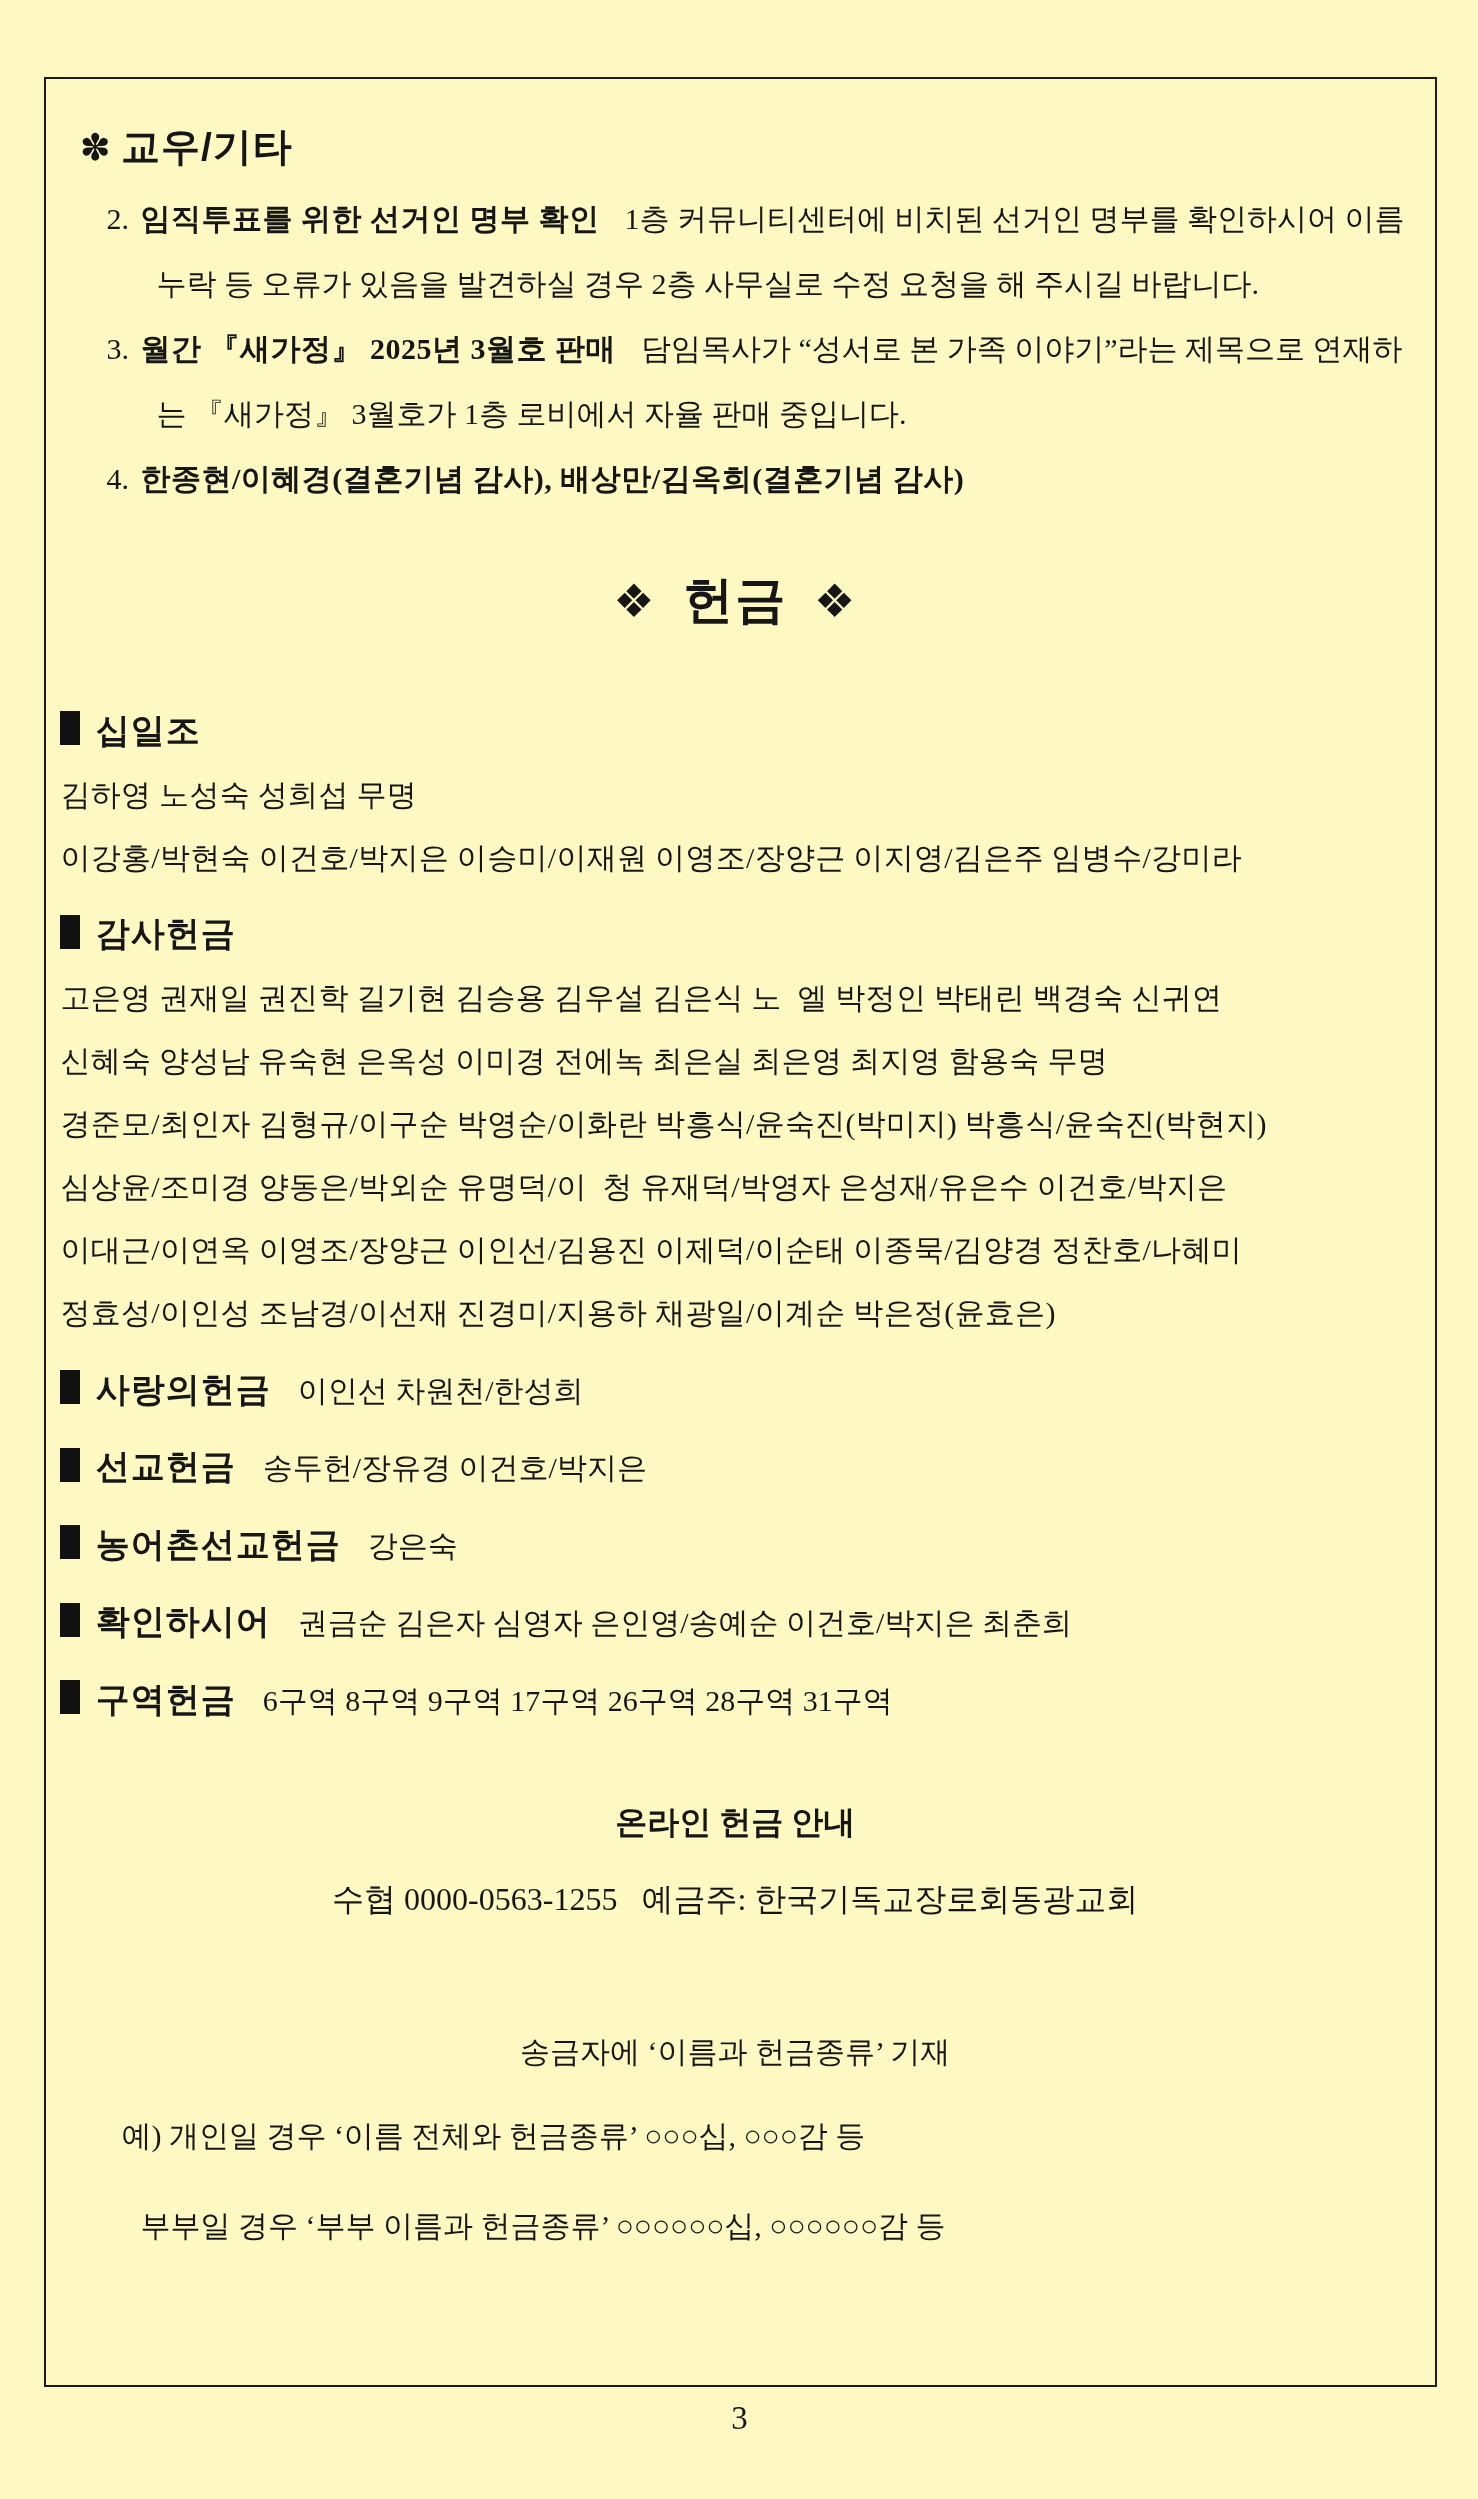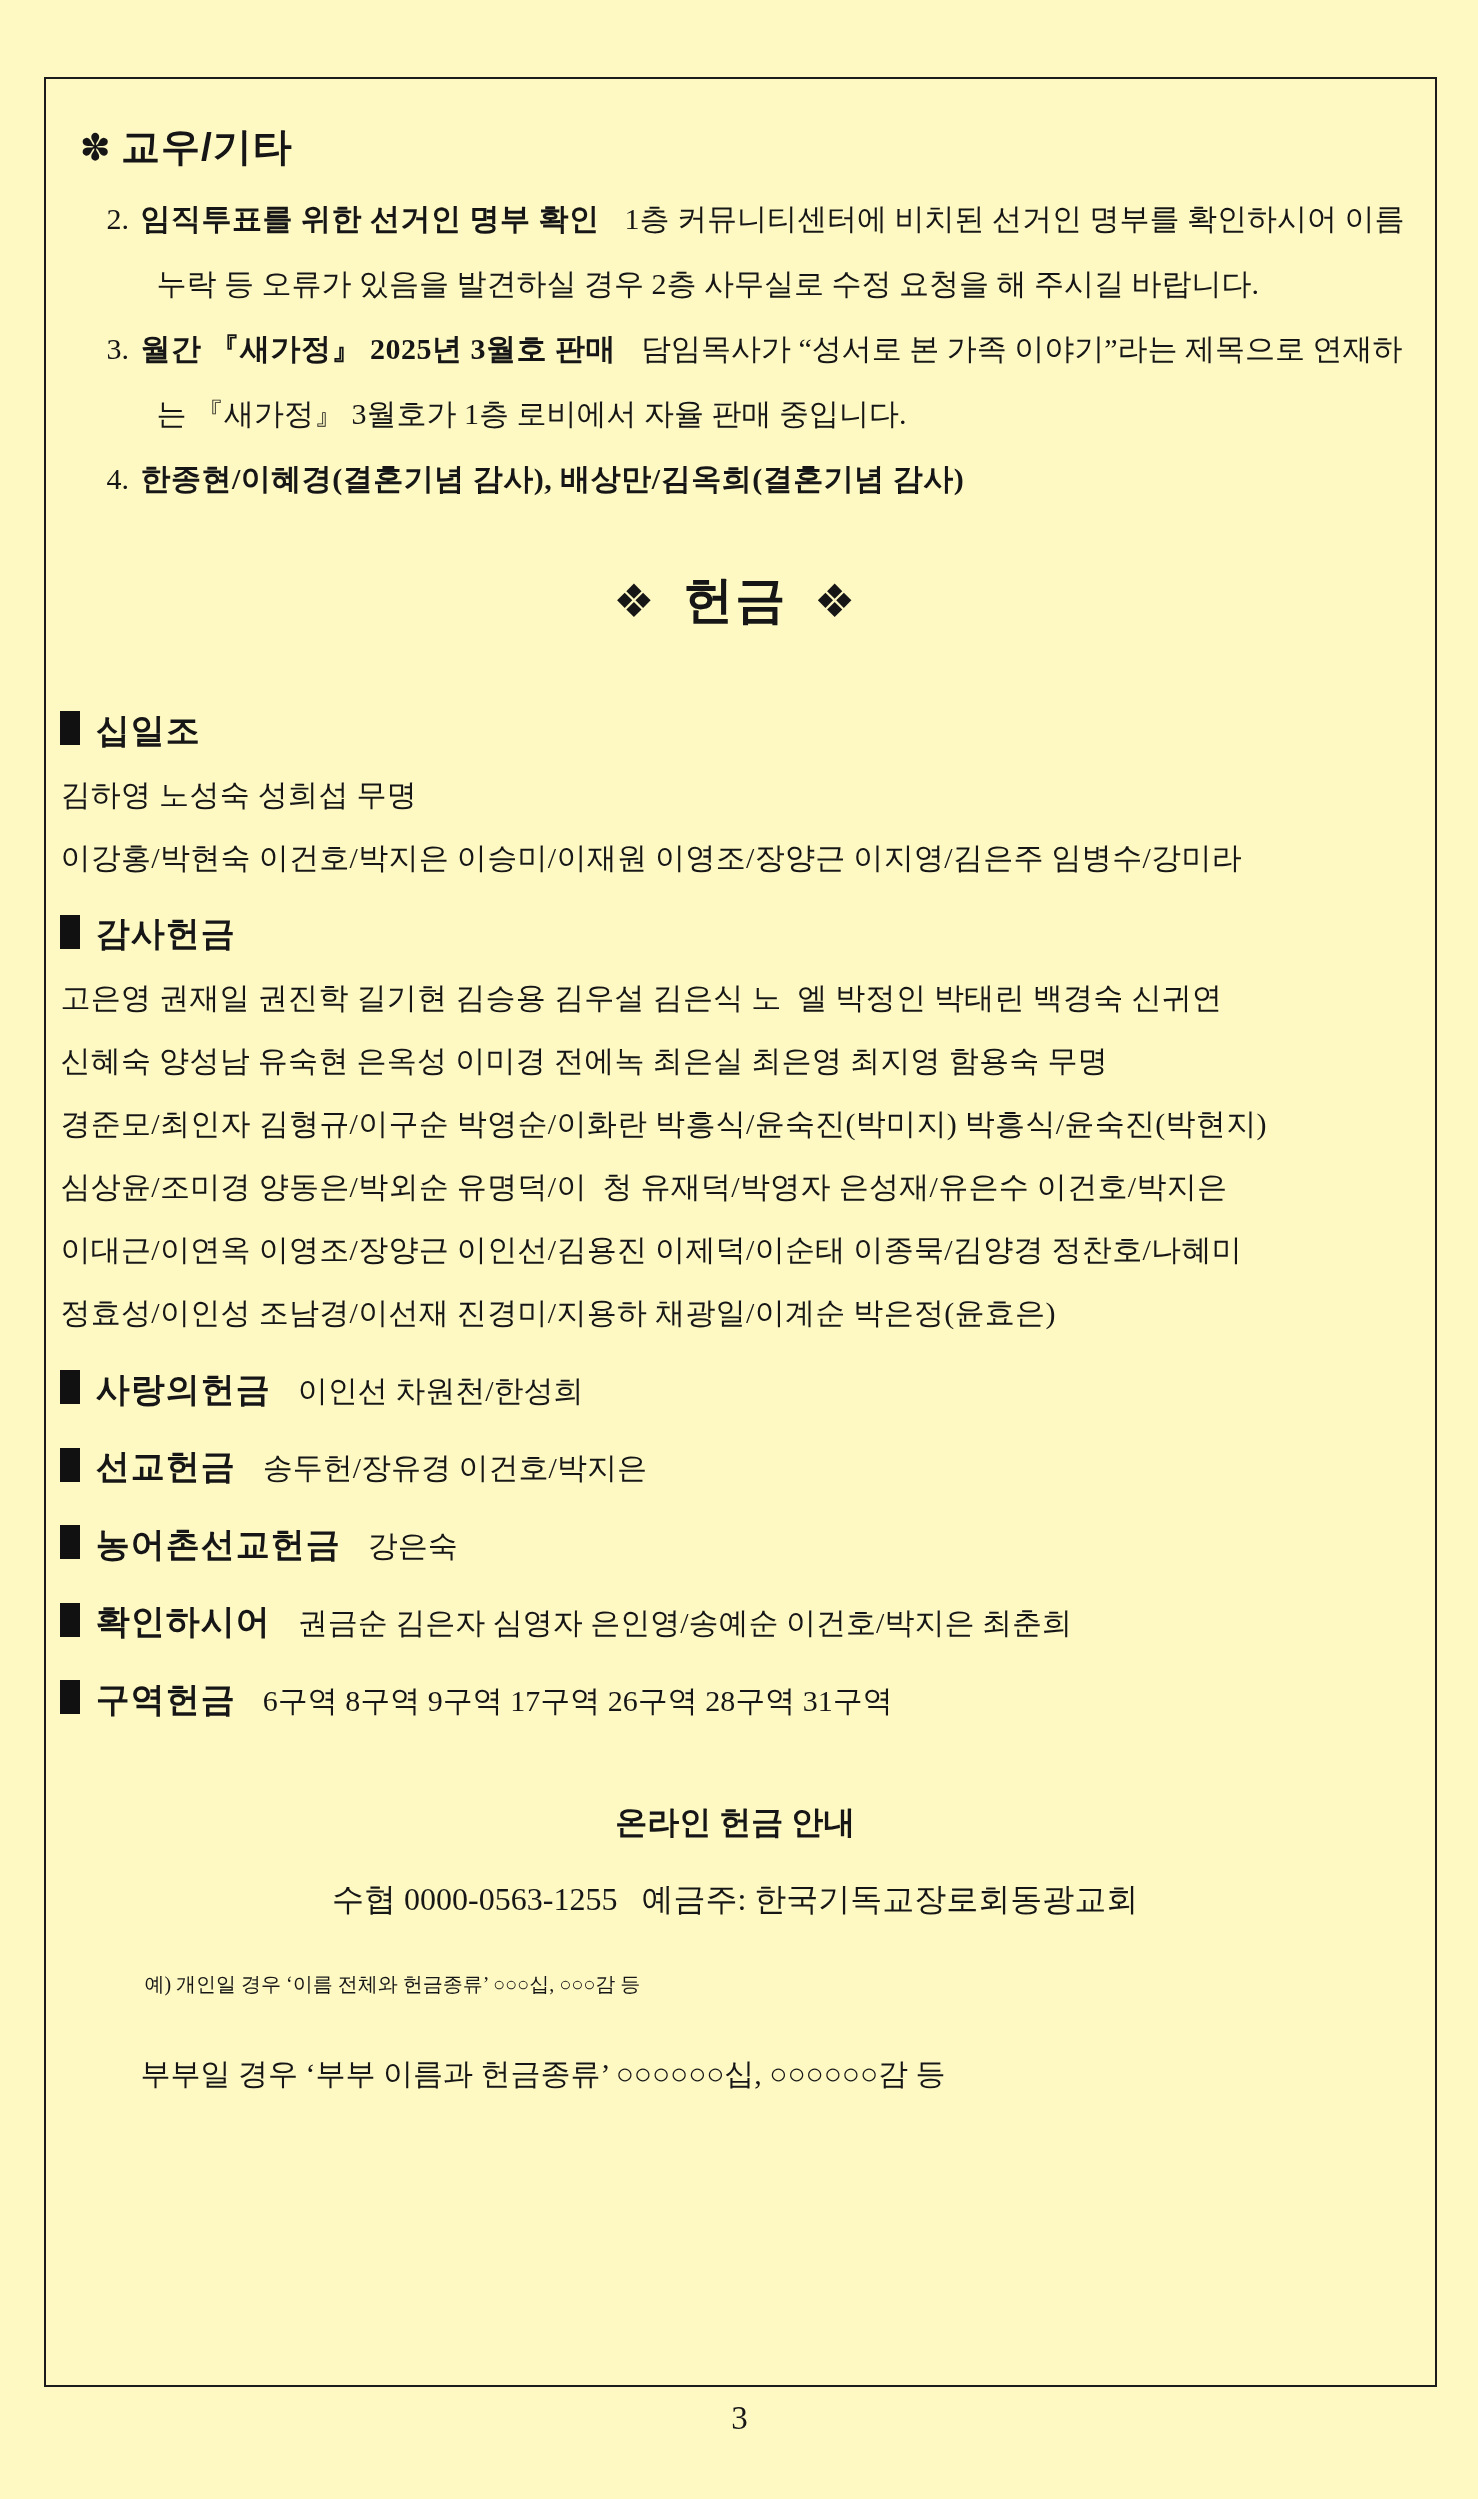--- a/index.html
+++ b/index.html
@@ -58,21 +58,21 @@
   .sec-inline{margin-left:27px;}
   .names{
     font-size:30px;line-height:63px;
     white-space:pre-wrap;word-break:break-all;
     letter-spacing:0.3px;
   }
   
   .online-title{text-align:center;margin-top:69px;font-size:32px;font-weight:600;line-height:42px;}
   .online-account{text-align:center;margin-top:35px;font-size:32px;line-height:42px;white-space:pre-wrap;}
   .online-note{text-align:center;margin-top:112px;font-size:30px;line-height:40px;}
-  .online-ex1{margin-top:44px;margin-left:84px;font-size:20px;line-height:40px;}
+  .online-ex1{margin-top:44px;margin-left:61px;font-size:30px;line-height:40px;}
   .online-ex2{margin-top:50px;margin-left:80px;font-size:30px;line-height:40px;}
   
   .page-num{
     position:absolute;left:0;top:2400px;width:100%;
     text-align:center;font-size:33px;
   }
 </style>
 </head>
 <body>
 
@@ -107,20 +107,21 @@
     <div class="names">정효성/이인성 조남경/이선재 진경미/지용하 채광일/이계순 박은정(윤효은)</div>
 
     <div class="sec-head"><span class="bullet"></span><span class="sec-label">사랑의헌금</span><span class="sec-inline">이인선 차원천/한성희</span></div>
     <div class="sec-head"><span class="bullet"></span><span class="sec-label">선교헌금</span><span class="sec-inline">송두헌/장유경 이건호/박지은</span></div>
     <div class="sec-head"><span class="bullet"></span><span class="sec-label">농어촌선교헌금</span><span class="sec-inline">강은숙</span></div>
     <div class="sec-head"><span class="bullet"></span><span class="sec-label">확인하시어</span><span class="sec-inline">권금순 김은자 심영자 은인영/송예순 이건호/박지은 최춘희</span></div>
     <div class="sec-head"><span class="bullet"></span><span class="sec-label">구역헌금</span><span class="sec-inline">6구역 8구역 9구역 17구역 26구역 28구역 31구역</span></div>
 
     <div class="online-title">온라인 헌금 안내</div>
     <div class="online-account">수협 0000-0563-1255   예금주: 한국기독교장로회동광교회</div>
+    <div class="online-note">송금자에 ‘이름과 헌금종류’ 기재</div>
     <div class="online-ex1">예) 개인일 경우 ‘이름 전체와 헌금종류’ ○○○십, ○○○감 등</div>
     <div class="online-ex2">부부일 경우 ‘부부 이름과 헌금종류’ ○○○○○○십, ○○○○○○감 등</div>
 
   </div>
 
   <div class="page-num">3</div>
 </div>
 
 
 </body></html>

